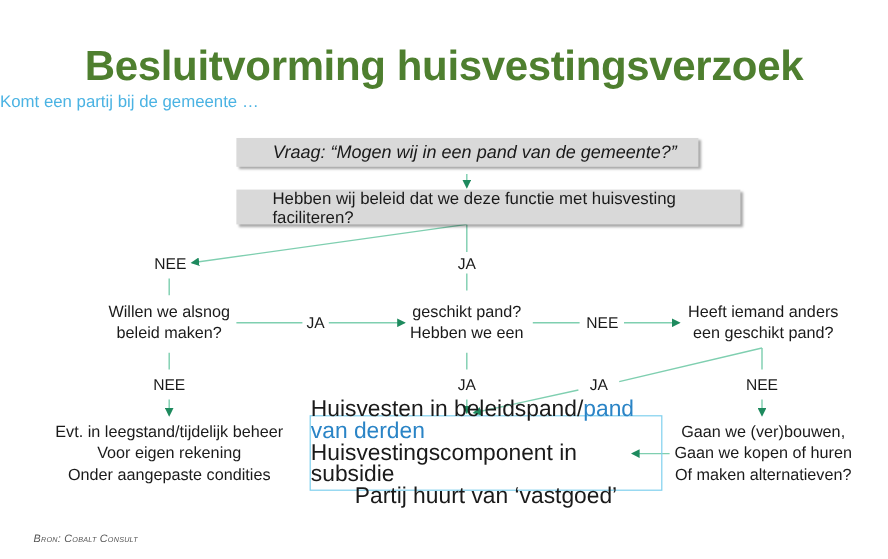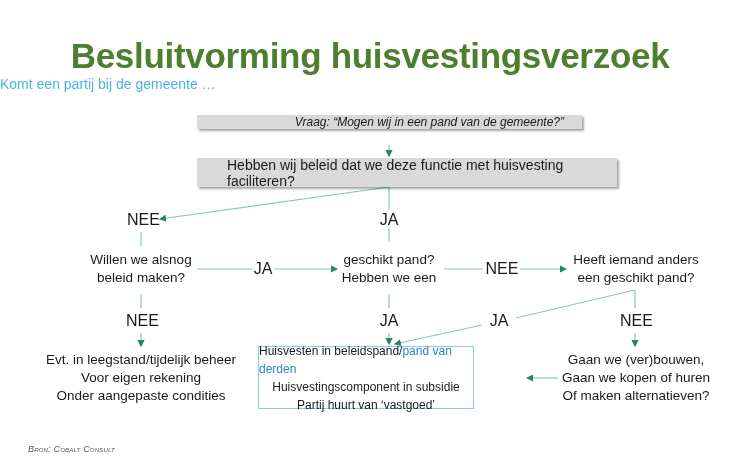--- a/index.html
+++ b/index.html
@@ -1,25 +1,25 @@
 <!DOCTYPE html>
 <html><head>
 <meta charset="utf-8">
 <style>
   html, body { margin:0; padding:0; background:#ffffff; }
   body { width:740px; height:466px; position:relative; overflow:hidden; font-family:"Liberation Sans", sans-serif; color:#1a1a1a; }
   .abs { position:absolute; }
   .title { left:0; width:740px; top:36px; text-align:center; font-size:35px; font-weight:bold; color:#4e7f2f; letter-spacing:-0.3px; }
   .subtitle { left:0; width:740px; top:76px; font-size:14px; color:#4bb3e3; }
   .graybox { background:#d9d9d9; box-shadow:2px 2px 2px rgba(0,0,0,0.35); display:flex; align-items:center; font-size:14px; }
-  .box1 { left:197px; top:115px; width:385px; height:14px; justify-content:flex-end; padding-right:18px; box-sizing:border-box; font-style:italic; font-size:12px; }
+  .box1 { left:197px; top:115px; width:385px; height:24px; justify-content:flex-end; padding-right:18px; box-sizing:border-box; font-style:italic; font-size:15px; }
   .box2 { left:197px; top:158px; width:390px; height:29px; justify-content:center; font-size:14px;padding-left:30px; }
-  .lbl { font-size:16px; text-align:center; line-height:18px; white-space:nowrap; }
+  .lbl { font-size:13px; text-align:center; line-height:18px; white-space:nowrap; }
   .node { font-size:13.5px; text-align:center; line-height:18px; white-space:nowrap; }
-  .resultbox { left:258px; top:346px; width:216px; height:63px; border:1.5px solid #7fd0ee; box-sizing:border-box; display:flex; flex-direction:column; justify-content:center; align-items:center; font-size:12px; line-height:18px; }
+  .resultbox { left:258px; top:346px; width:294px; height:63px; border:1.5px solid #7fd0ee; box-sizing:border-box; display:flex; flex-direction:column; justify-content:center; align-items:center; font-size:19px; line-height:18px; }
   .blue { color:#2a84c6; }
   .source { left:28px; top:444px; font-size:9px; font-style:italic; color:#555; letter-spacing:0.2px;text-align:right; }
   .source .sc { font-variant:small-caps; }
   svg.lines { position:absolute; left:0; top:0; }
 </style>
 </head>
 <body>
 
 <div class="abs title">Besluitvorming huisvestingsverzoek</div>
 <div class="abs subtitle">Komt een partij bij de gemeente …</div>

